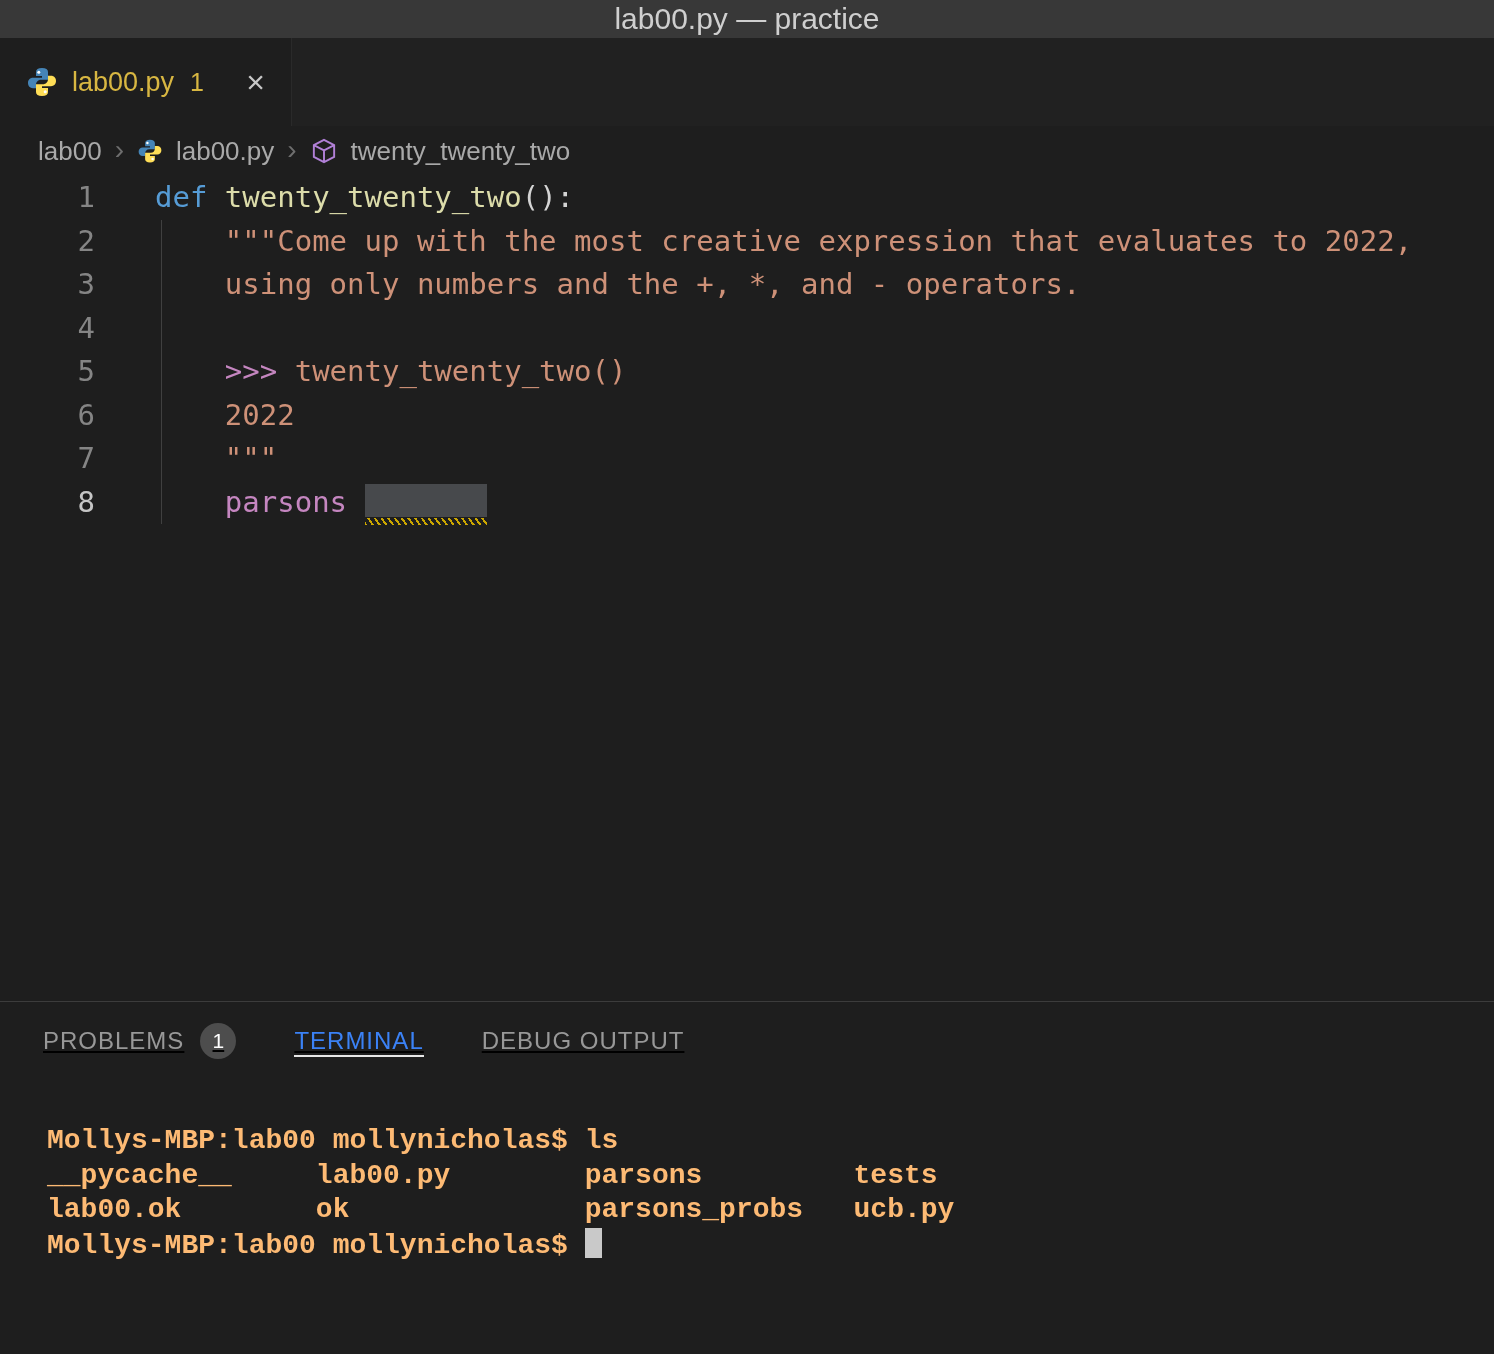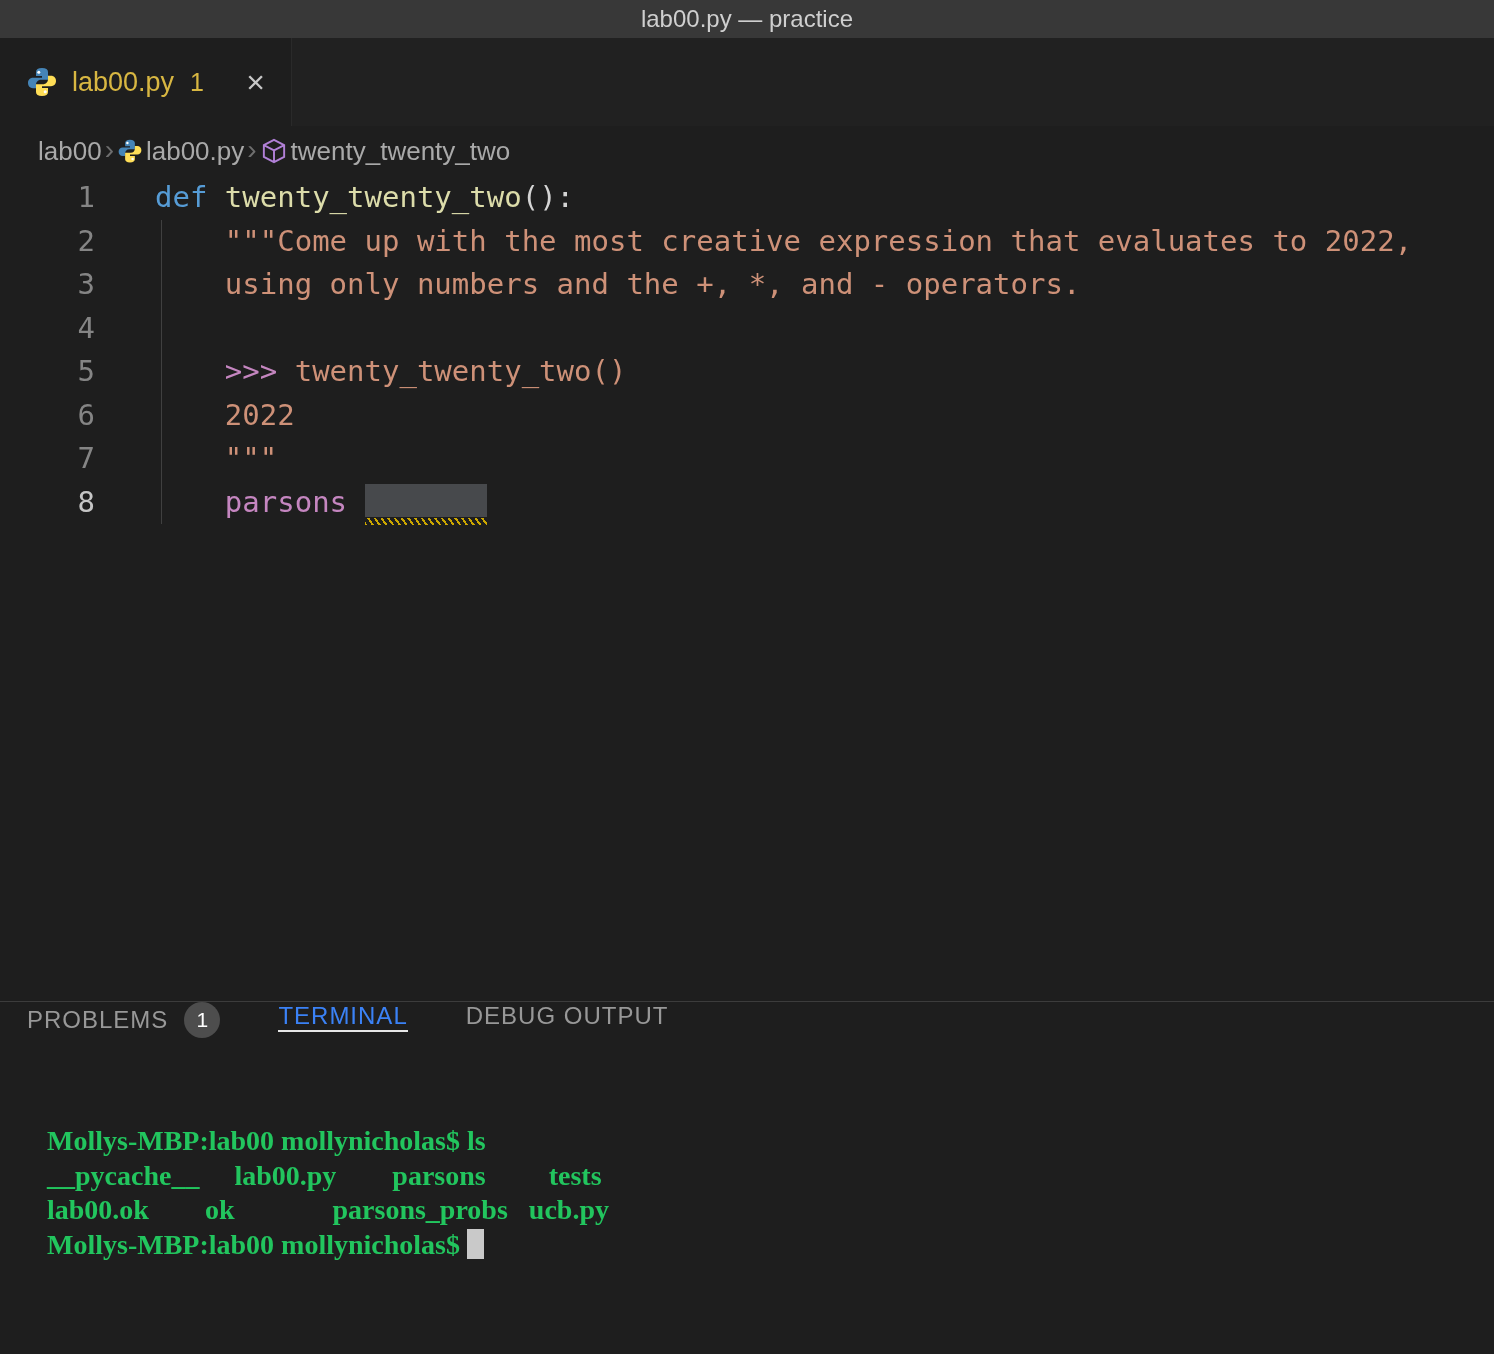--- a/index.html
+++ b/index.html
@@ -7,38 +7,38 @@
   body {
     width:1494px; height:1354px; overflow:hidden;
     background:#1e1e1e;
     font-family:"Liberation Sans", sans-serif;
   }
 
   
   .titlebar {
     height:38px; background:#383838;
     display:flex; align-items:center; justify-content:center;
-    color:#cfcfcf; font-size:24px;
+    color:#cfcfcf; font-size:30px;
   }
 
   
   .tabbar { height:88px; background:#212121; display:flex; }
   .tab {
     width:292px; height:100%; background:#1e1e1e;
     display:flex; align-items:center; padding:0 26px; gap:14px;
     border-right:1px solid #2a2a2a;
   }
   .tab .filename { color:#d8b742; font-size:27px; }
   .tab .tab-badge { color:#d8b742; font-size:25px; margin-left:2px; }
   .tab .close { color:#c8c8c8; font-size:32px; margin-left:auto; line-height:1; }
 
   
   .breadcrumbs {
     height:50px; background:#1e1e1e;
-    display:flex; align-items:center; padding-left:38px; gap:3px;
+    display:flex; align-items:center; padding-left:38px; gap:13px;
     color:#a9a9a9; font-size:26px;
   }
   .breadcrumbs .sep { color:#6e6e6e; font-size:28px; margin-top:-3px; }
   .bc-icon { display:inline-flex; align-items:center; }
 
   
   .editor {
     position:relative; height:825px; background:#1e1e1e;
     font-family:"DejaVu Sans Mono", monospace; font-size:29px;
   }
@@ -64,39 +64,39 @@
     position:relative;
   }
   .blank-sel::after {
     content:""; position:absolute; left:0; right:0; bottom:-8px; height:7px;
     background:repeating-linear-gradient(55deg, #cca700 0 2px, transparent 2px 5.5px);
   }
 
   
   .panel { border-top:1px solid #3c3c3c; height:353px; background:#1e1e1e; }
   .panel-tabs {
-    display:flex; align-items:flex-start; height:80px; padding-left:27px;
+    display:flex; align-items:center; height:80px; padding-left:43px;text-decoration:underline;
   }
   .ptab {
     display:flex; align-items:center; margin-right:58px;
     color:#989898; font-size:24px; letter-spacing:1px;
     border-bottom:2px solid transparent; cursor:default;
   }
   .ptab.active { color:#3b82f6; border-bottom-color:#e7e7e7; }
   .badge {
     width:36px; height:36px; border-radius:50%;
     background:#4d4d4d; color:#ffffff; font-size:21px; letter-spacing:0;
     display:inline-flex; align-items:center; justify-content:center;
     margin-left:16px;
   }
 
   .terminal {
     padding:42px 0 0 47px;
-    font-family:Liberation Serif, serif; font-weight:bold;
-    font-size:28px; line-height:34.5px; color:#22c55e; white-space:pre;
+    font-family:Liberation Mono, monospace; font-weight:bold;
+    font-size:28px; line-height:34.5px; color:#fdba74; white-space:pre;
   }
   .cursor {
     display:inline-block; width:17px; height:30px; background:#c9c9c9;
     vertical-align:-5px;
   }
 </style>
 </head>
 <body>
 
 <div class="titlebar">

